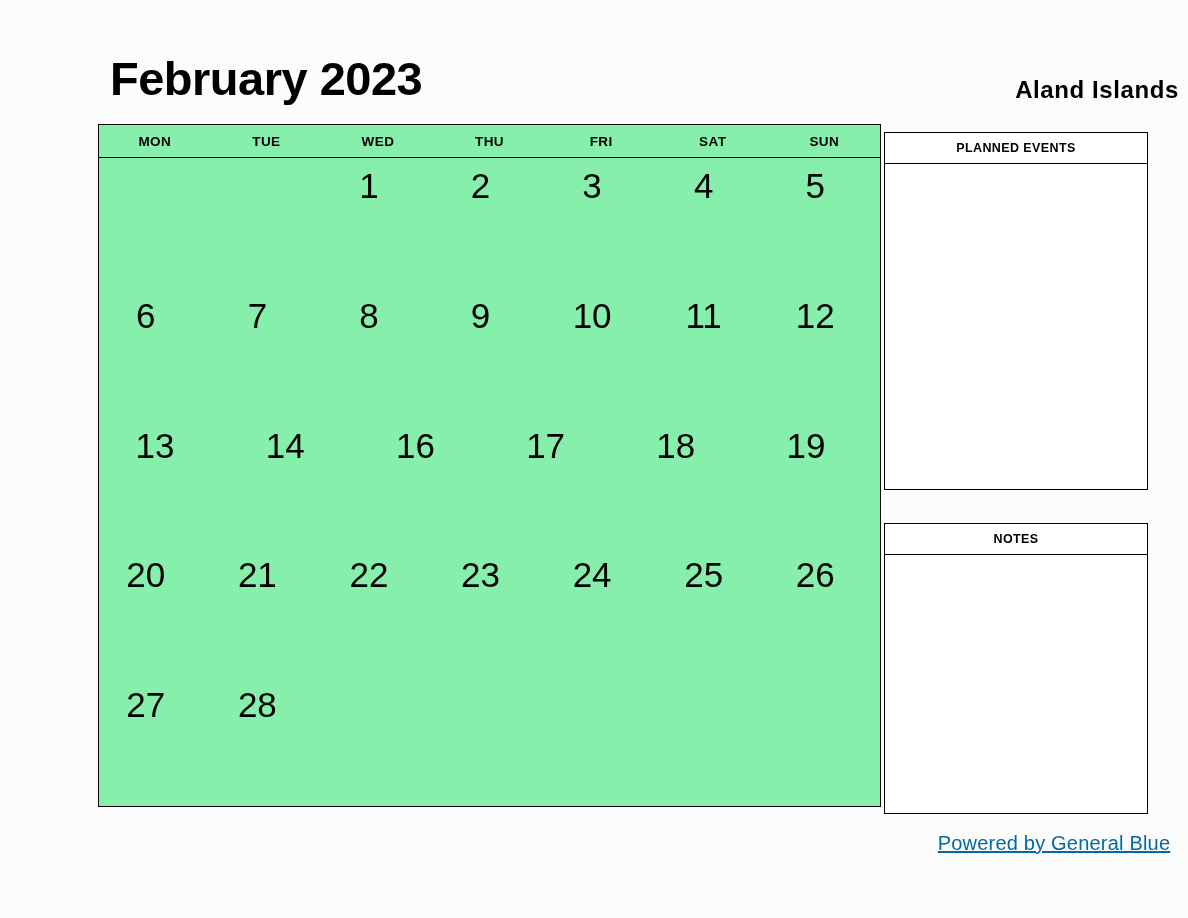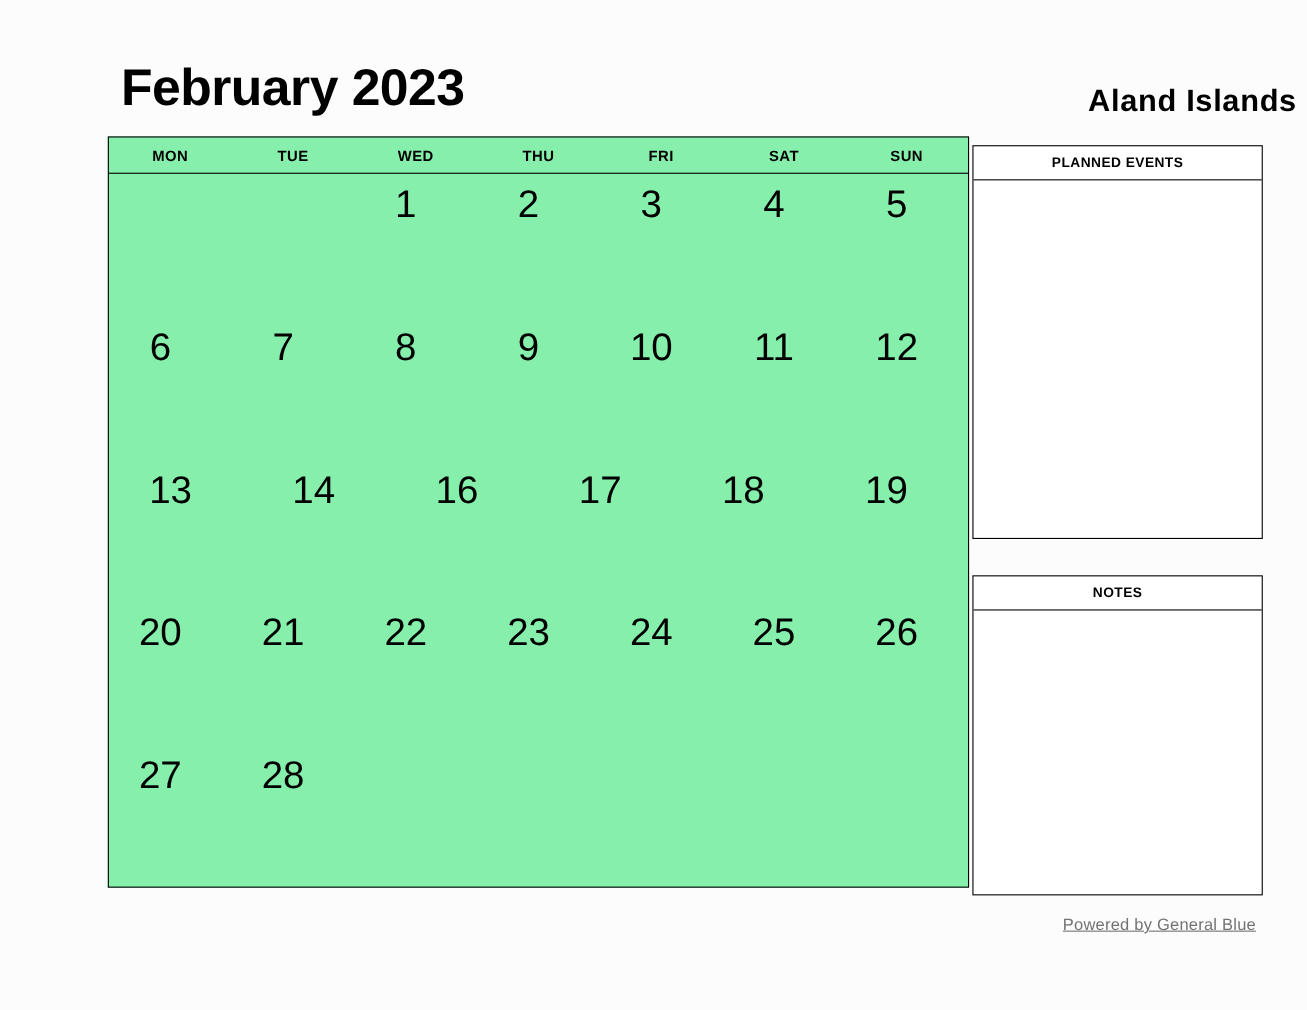--- a/index.html
+++ b/index.html
@@ -32,21 +32,21 @@
     font-weight: bold;
     letter-spacing: -0.5px;
     line-height: 1;
     white-space: nowrap;
   }
 
   .region-title {
     position: absolute;
     right: 57px;
     top: 78px;
-    font-size: 28px;
+    font-size: 24px;
     font-weight: bold;
     letter-spacing: 0.6px;
     line-height: 1;
     white-space: nowrap;
     text-align: right;
   }
 
   
   .calendar {
     position: absolute;
@@ -131,22 +131,22 @@
     height: calc(100% - 30px);
   }
 
   
   .footer-link {
     position: absolute;
     left: 874px;
     width: 264px;
     top: 832px;
     text-align: center;
-    font-size: 15px;
-    color: #737373;
+    font-size: 20px;
+    color: #0369a1;
     text-decoration: underline;
     letter-spacing: 0.2px;
     cursor: pointer;
     white-space: nowrap;
   }
 </style>
 </head>
 <body>
 
 <div class="page">

